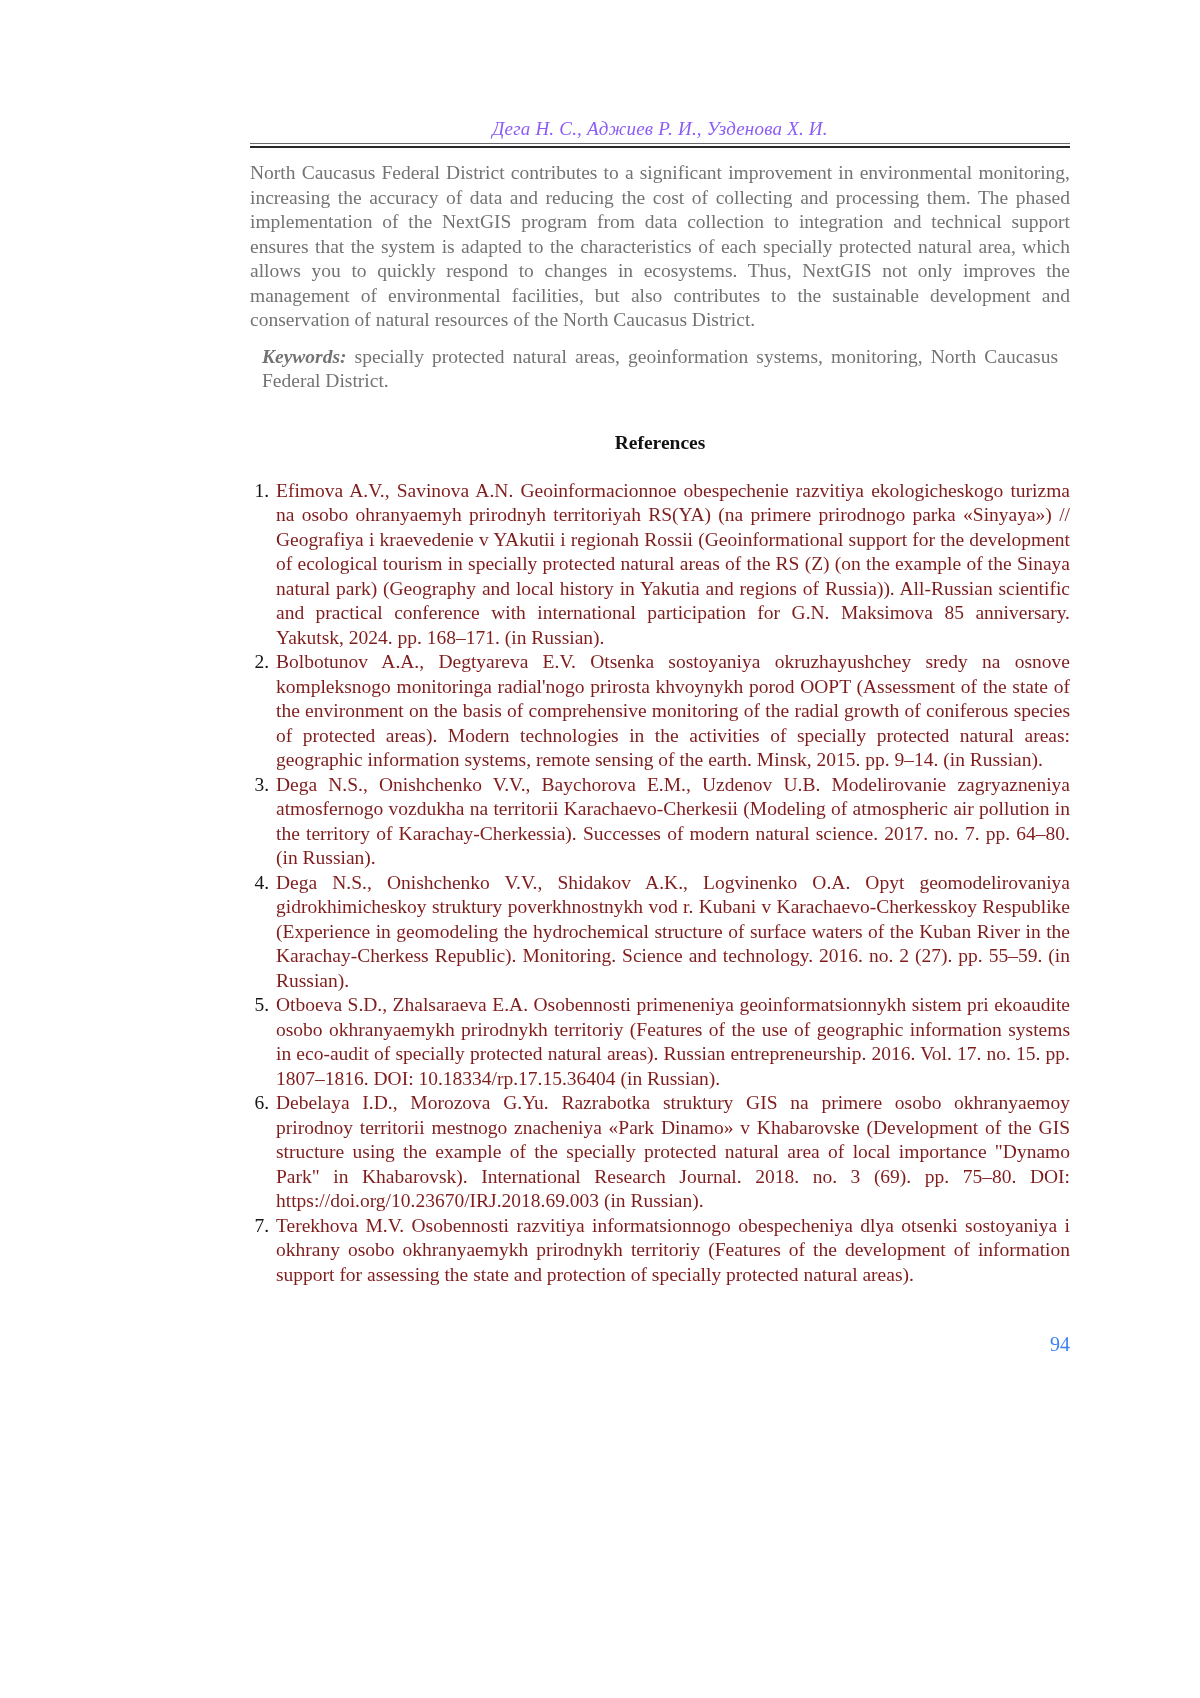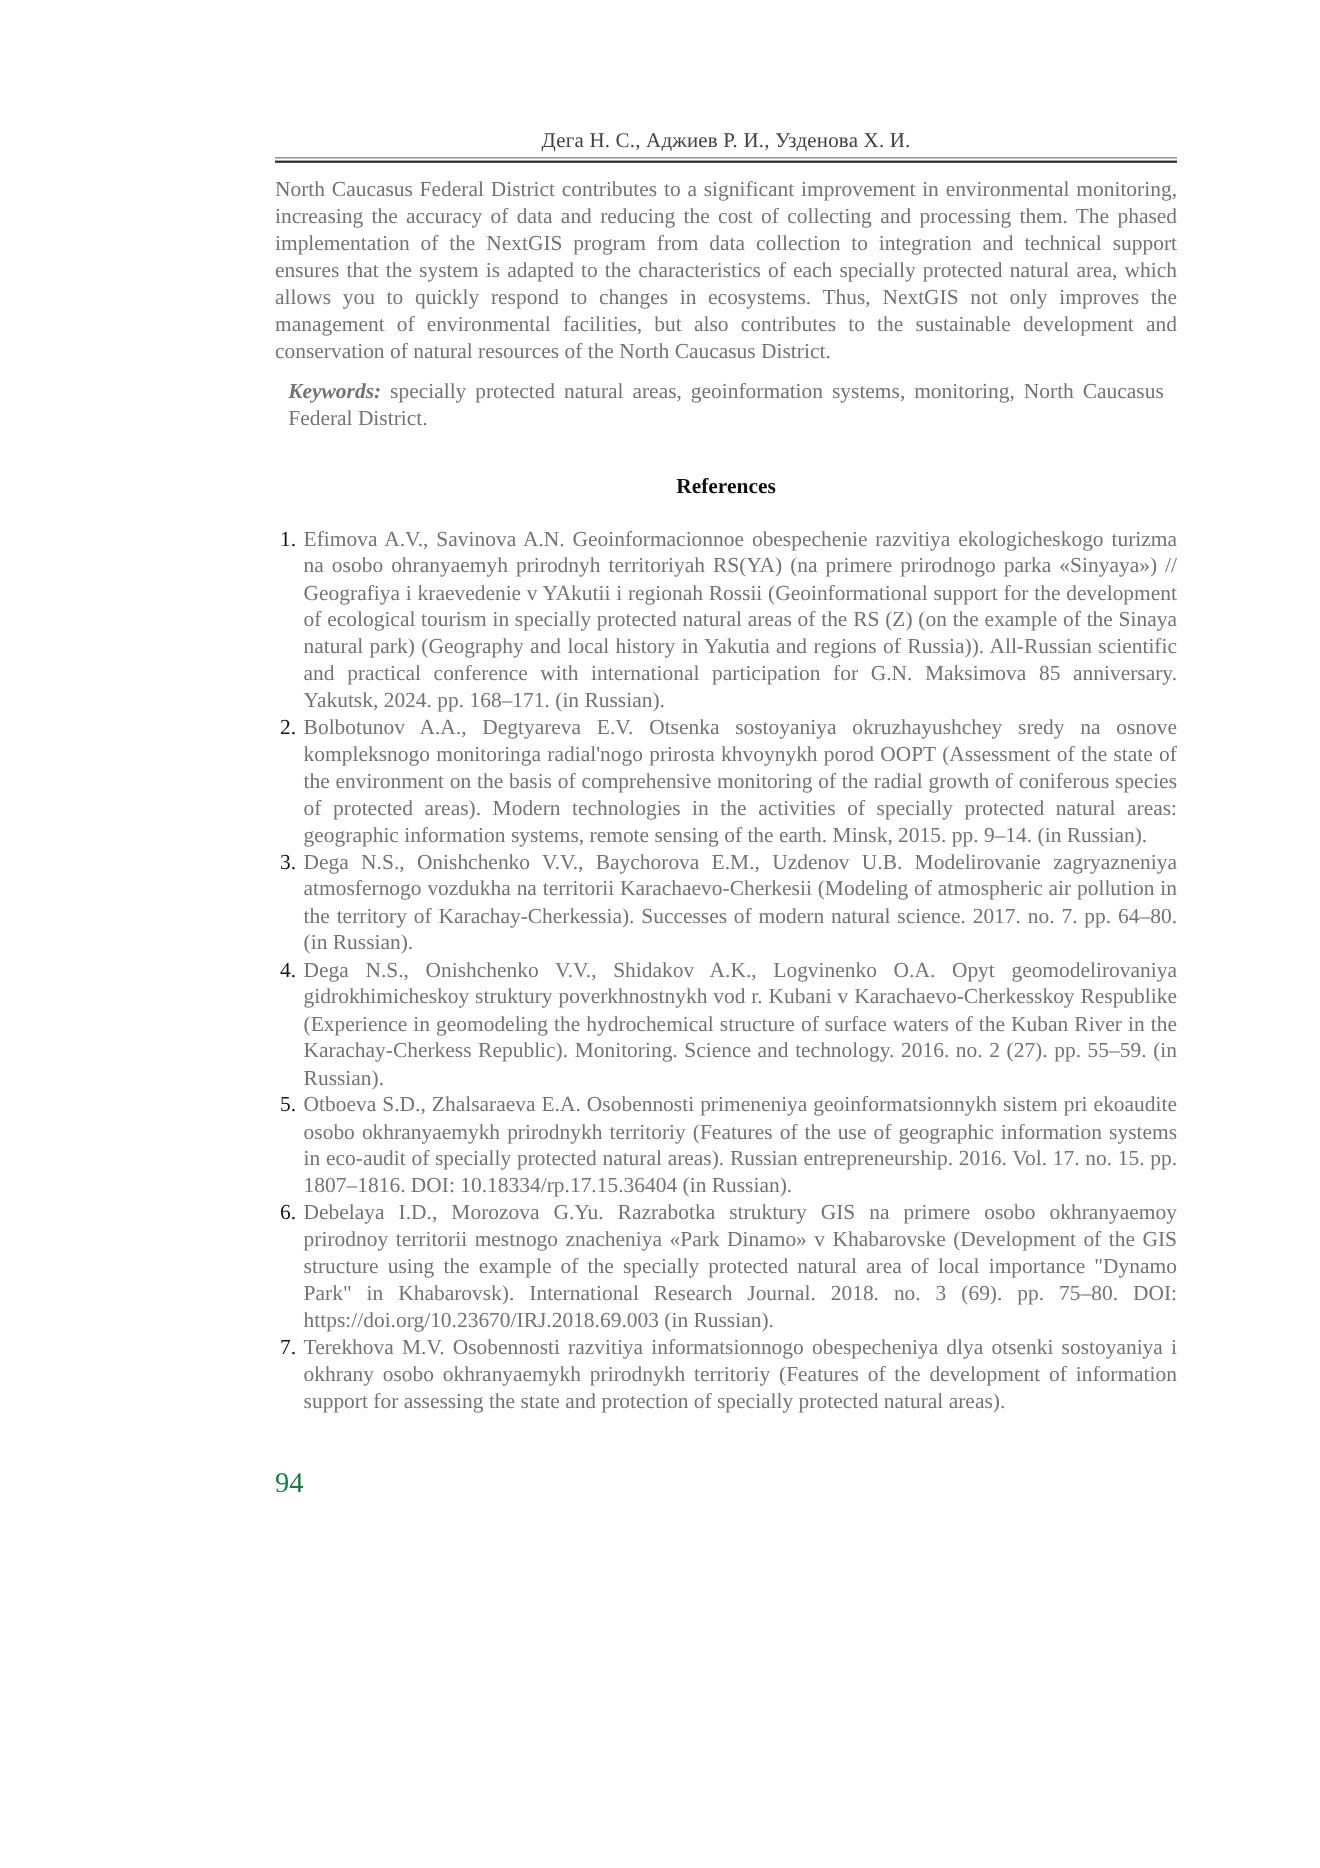--- a/index.html
+++ b/index.html
@@ -13,23 +13,24 @@
     height: 1698px;
     background: #ffffff;
     color: #111111;
     font-family: "Liberation Serif", "DejaVu Serif", serif;
     box-sizing: border-box;
     padding: 118px 130px 0 250px;
     overflow: hidden;
   }
   .running-head {
     text-align: center;
+    font-style: italic;
     font-size: 19px;
     line-height: 22px;
-    color: #404040;
+    color: #8b5cf6;
     letter-spacing: 0.2px;
   }
   .header-rule {
     height: 2px;
     margin-top: 3px;
     border-top: 1px solid #6b6b6b;
     border-bottom: 2px solid #2a2a2a;
   }
   .body-text {
     font-size: 19.5px;
@@ -59,31 +60,31 @@
   ol.refs-list {
     margin: 24px 0 0 0;
     padding: 0 0 0 24px;
     list-style: decimal outside;
     font-size: 19.5px;
     line-height: 24.5px;
   }
   ol.refs-list li {
     text-align: justify;
     text-align-last: left;
-    color: #737373;
+    color: #7f1d1d;
     padding-left: 2px;
   }
   ol.refs-list li::marker {
     color: #151515;
   }
   .page-number {
     margin-top: 46px;
-    text-align: left;
-    font-size: 26px;
-    color: #15803d;
+    text-align: right;
+    font-size: 20px;
+    color: #3b82f6;
   }
 </style>
 </head>
 <body>
 
 <div class="page">
 
   <div class="running-head">Дега Н. С., Аджиев Р. И., Узденова Х. И.</div>
 
   <div class="header-rule"></div>

